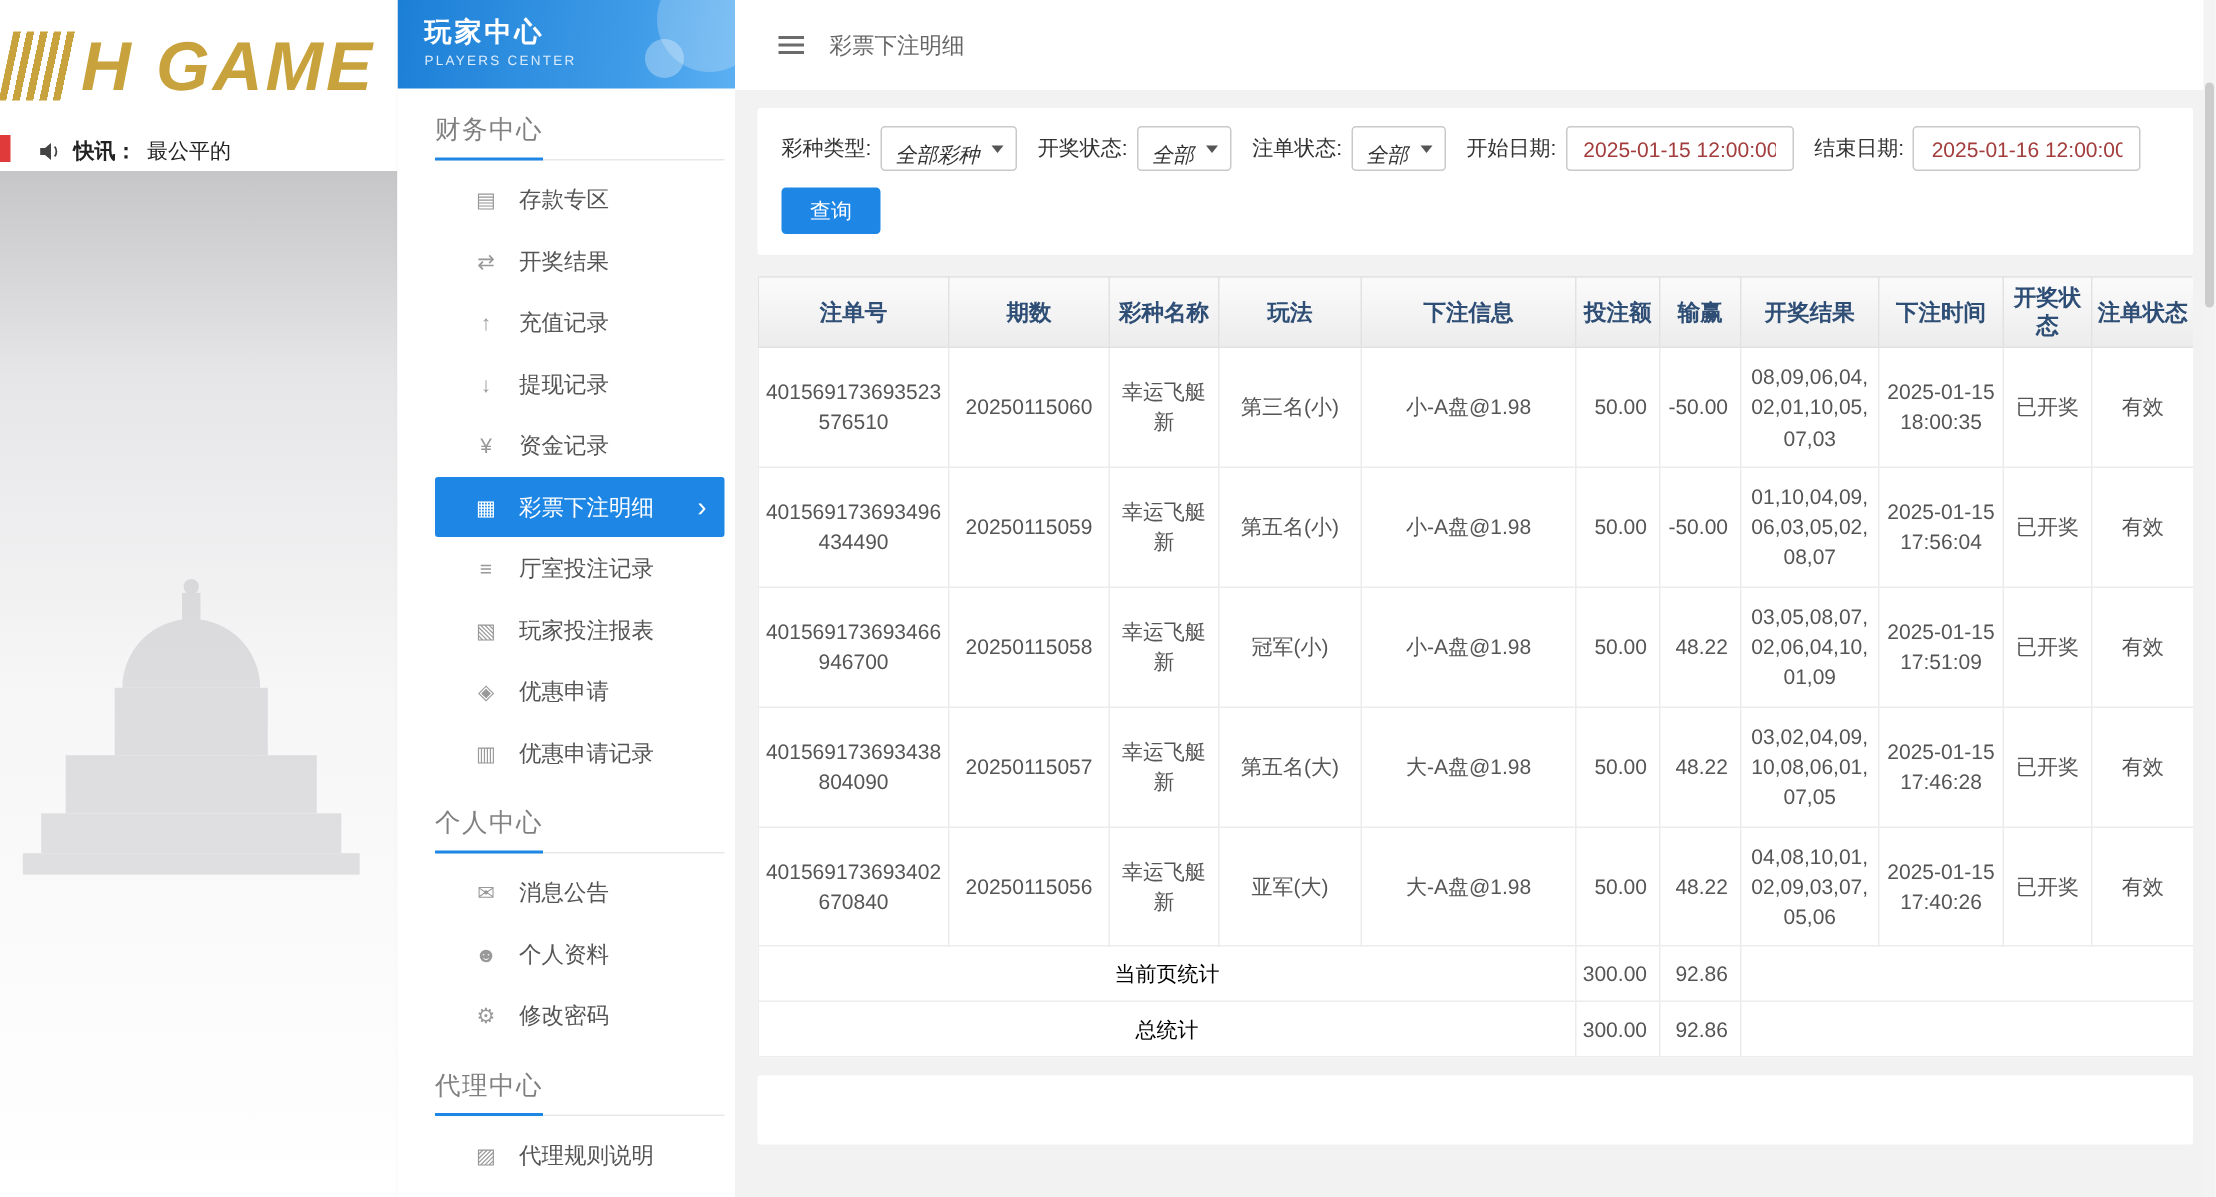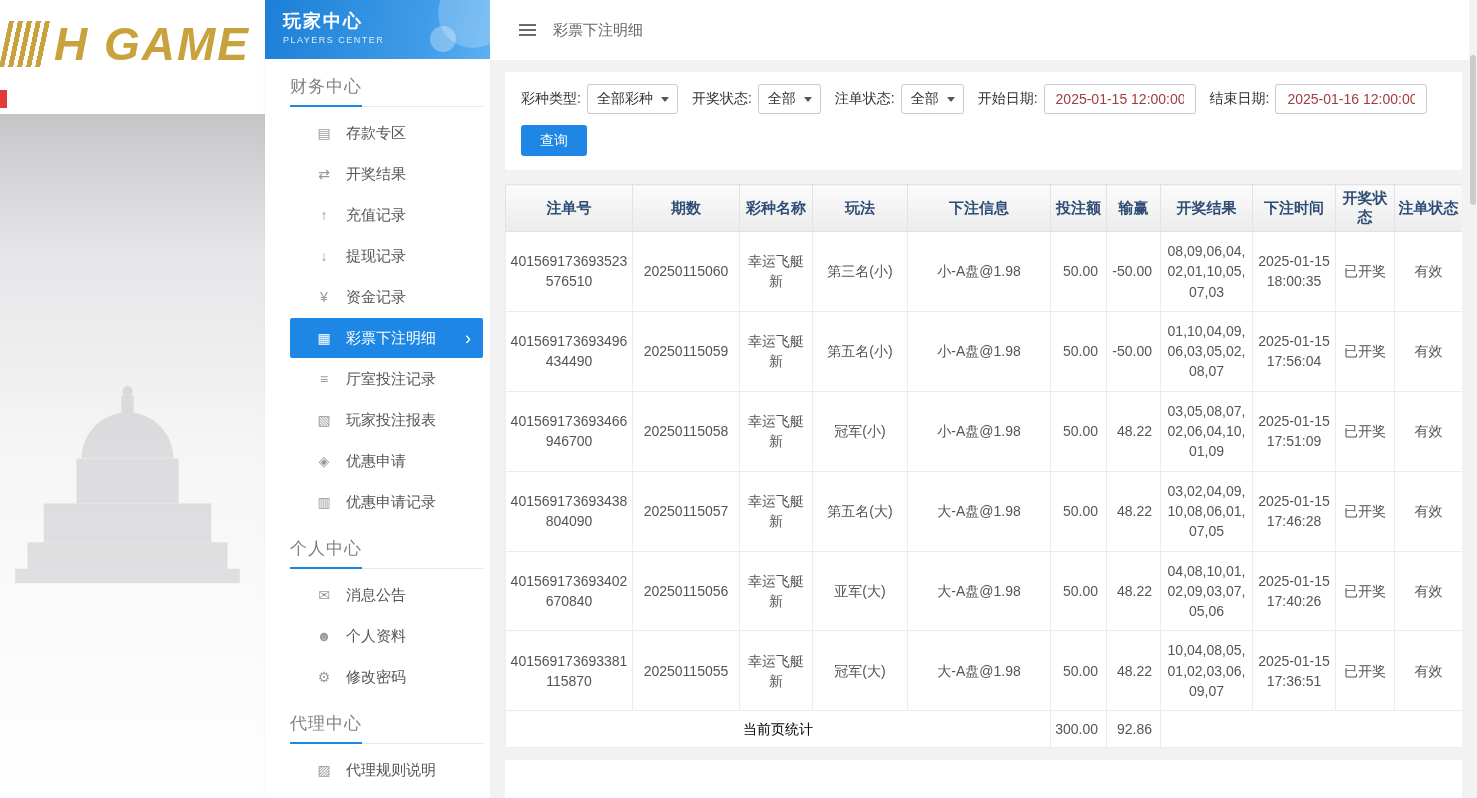--- a/index.html
+++ b/index.html
@@ -49,22 +49,22 @@
   .topbar { height:60px; background:#fff; display:flex; align-items:center; gap:13px; padding-left:25px; }
   .hamburger { display:inline-flex; flex-direction:column; gap:3px; cursor:pointer; padding:4px; }
   .hamburger i { display:block; width:17px; height:2px; background:#6b6b6b; }
   .page-title { font-size:15px; color:#666; }
   .content { padding:12px 15px 0 15px; }
   .card { background:#fff; border-radius:2px; }
   .filter-card { padding:12px 16px 14px 16px; }
   .filter-row { display:flex; align-items:center; flex-wrap:nowrap; }
   .f-label { font-size:14px; color:#333; margin:0 6px 0 14px; white-space:nowrap; }
   .f-label:first-child { margin-left:0; }
-  .fake-select { position:relative; display:inline-flex; align-items:center; height:30px; border:1px solid #c9c9c9;
-                 border-radius:3px; background:#fff; padding:0 24px 0 9px; font-size:14px; color:#333; cursor:pointer; }
+  .fake-select { position:relative; display:inline-flex; align-items:flex-end; height:30px; border:1px solid #c9c9c9;
+                 border-radius:3px; background:#fff; padding:0 24px 0 9px; font-size:14px; color:#333; cursor:pointer;font-style:italic; }
   .sel-arrow { position:absolute; right:8px; top:12px; width:0; height:0;
                border-left:4px solid transparent; border-right:4px solid transparent; border-top:5px solid #555; }
   .date-input { height:30px; width:152px; border:1px solid #c9c9c9; border-radius:3px; padding:0 11px;
                 font-size:14px; color:#a33c3c; font-family:inherit; }
   .btn-primary { margin-top:11px; height:31px; padding:0 19px; background:#1e87e5; border:none; border-radius:3px;
                  color:#fff; font-size:14px; cursor:pointer; font-family:inherit; }
 
   .table-card { margin-top:14px; overflow:hidden; }
   table.bets-table { width:100%; border-collapse:collapse; table-layout:fixed; }
   .bets-table th { height:44px; background:linear-gradient(#fbfbfb,#ececec); border:1px solid #e2e2e2;
@@ -89,20 +89,28 @@
 <div class="screen">
 
   <div class="bg-site">
     <div class="site-topbar">
       <div class="logo">
         <span class="logo-mark"></span>
         <span class="logo-text">H GAME</span>
       </div>
     </div>
     <div class="red-tab"></div>
+    <div class="marquee">
+      <svg class="speaker" viewBox="0 0 20 16" width="16" height="14">
+        <path d="M1 5h4l5-4v14l-5-4H1z" fill="#444"></path>
+        <path d="M13 4c2 2 2 6 0 8" stroke="#444" fill="none" stroke-width="1.5"></path>
+      </svg>
+      <span class="news-label">快讯：</span>
+      <span class="news-text">最公平的</span>
+    </div>
     <div class="site-photo">
       <svg class="capitol" viewBox="0 0 240 330">
         <g fill="#a9a9ae">
           <circle cx="120" cy="56" r="5"></circle>
           <rect x="114" y="60" width="12" height="18"></rect>
           <path d="M75 122 a45 45 0 0 1 90 0 z"></path>
           <rect x="70" y="122" width="100" height="44"></rect>
           <rect x="38" y="166" width="164" height="38"></rect>
           <rect x="22" y="204" width="196" height="26"></rect>
           <rect x="10" y="230" width="220" height="14"></rect>
@@ -309,39 +317,32 @@
                 <td>幸运飞艇新</td>
                 <td>亚军(大)</td>
                 <td>大-A盘@1.98</td>
                 <td class="num">50.00</td>
                 <td class="num">48.22</td>
                 <td class="brk">04,08,10,01,02,09,03,07,05,06</td>
                 <td>2025-01-15 17:40:26</td>
                 <td>已开奖</td>
                 <td>有效</td>
               </tr>
-              <tr class="data-row">
-                <td class="brk">401569173693381115870</td>
-                <td>20250115055</td>
-                <td>幸运飞艇新</td>
-                <td>冠军(大)</td>
-                <td>大-A盘@1.98</td>
-                <td class="num">50.00</td>
-                <td class="num">48.22</td>
-                <td class="brk">10,04,08,05,01,02,03,06,09,07</td>
-                <td>2025-01-15 17:36:51</td>
-                <td>已开奖</td>
-                <td>有效</td>
-              </tr>
               <tr class="summary-row">
                 <td class="summary-label" colspan="5">当前页统计</td>
                 <td class="num">300.00</td>
                 <td class="num">92.86</td>
                 <td class="summary-empty" colspan="4"></td>
               </tr>
+              <tr class="summary-row">
+                <td class="summary-label" colspan="5">总统计</td>
+                <td class="num">300.00</td>
+                <td class="num">92.86</td>
+                <td class="summary-empty" colspan="4"></td>
+              </tr>
             </tbody>
         </table>
       </section>
 
       <section class="card footer-bar">
         
         
       </section>
 
     </div>

